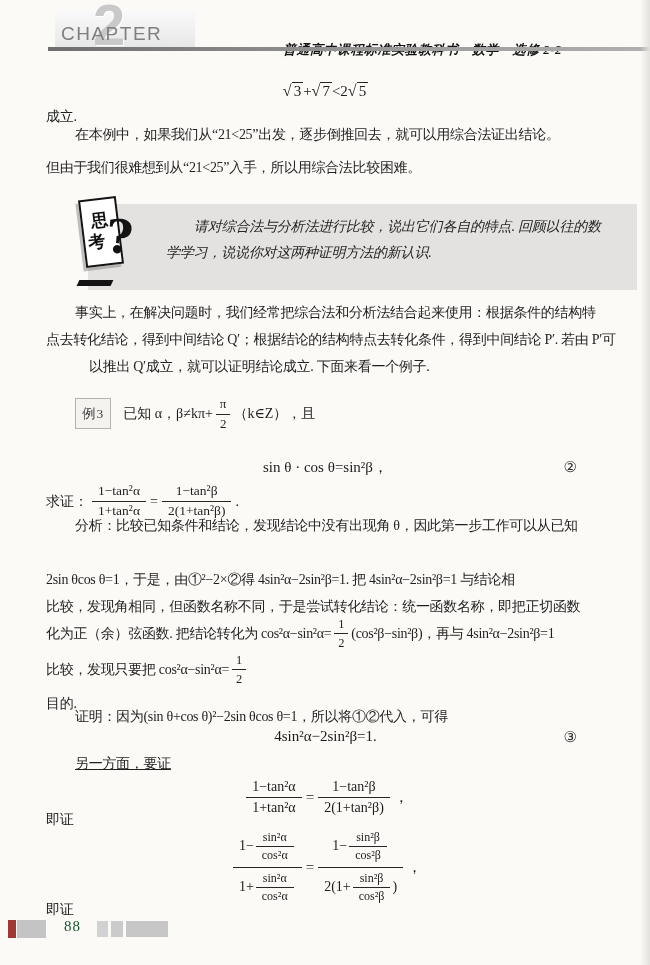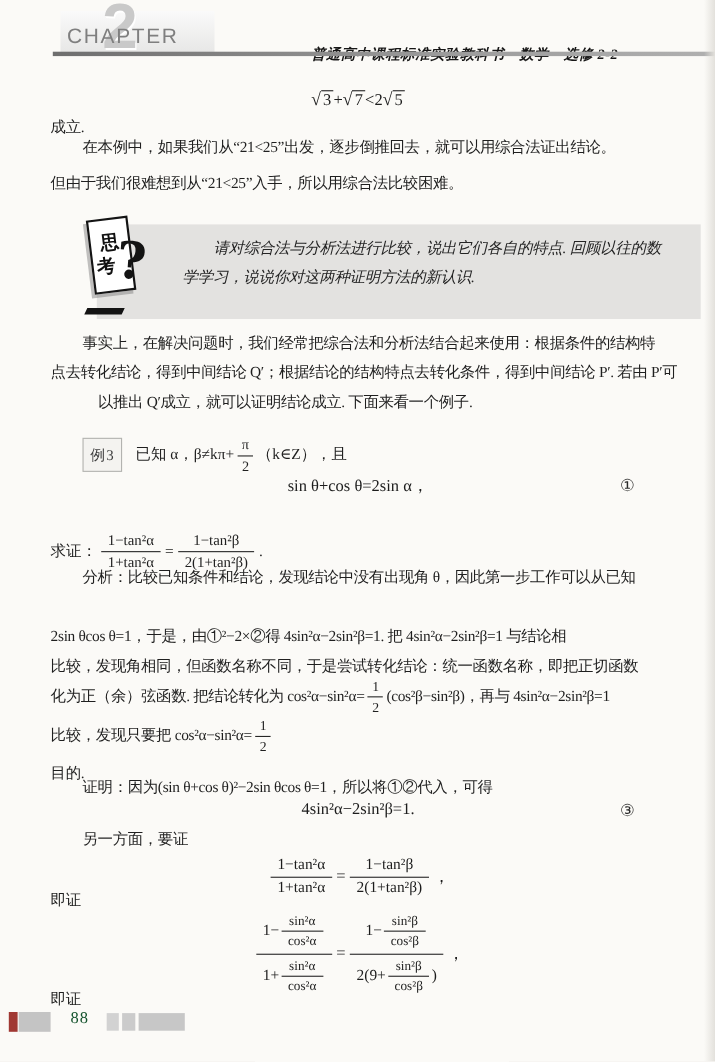--- a/index.html
+++ b/index.html
@@ -108,23 +108,23 @@
       <span class="exlabel">例3</span>
       <span>已知 α，β≠kπ+</span>
       <span class="frac" style="font-size:13px;">
         <span class="num">π</span>
         <span class="den">2</span>
       </span>
       <span>（k∈Z），且</span>
     </span>
   </div>
 
-  <div class="centerrow" style="top:432px;">
-    <span>sin θ+cos θ=2sin α，</span>
-    <span class="eqtag">①</span>
+  <div class="centerrow" style="top:458px;">
+    <span>sin θ · cos θ=sin²β，</span>
+    <span class="eqtag">②</span>
   </div>
 
   <div class="line" style="top:478px;letter-spacing:0;">
     <span class="mathrow">
       <span>求证：</span>
       <span class="bigfrac" style="font-size:13.5px;">
         <span class="num">1−tan²α</span>
         <span class="den">1+tan²α</span>
       </span>
       <span>=</span>
@@ -160,21 +160,21 @@
   </div>
   <div class="line" style="top:690px;">目的.</div>
 
   <div class="line indent" style="top:703px;">证明：因为(sin θ+cos θ)²−2sin θcos θ=1，所以将①②代入，可得</div>
 
   <div class="centerrow" style="top:728px;">
     <span>4sin²α−2sin²β=1.</span>
     <span class="eqtag">③</span>
   </div>
 
-  <div class="line indent" style="top:750px;">另一方面，要证</div>
+  <div class="line indent" style="top:750px;text-decoration:underline;">另一方面，要证</div>
 
   <div class="centerrow" style="top:772px;height:50px;">
     <span class="mathrow" style="height:50px;">
       <span class="bigfrac" style="font-size:14px;">
         <span class="num">1−tan²α</span>
         <span class="den">1+tan²α</span>
       </span>
       <span>=</span>
       <span class="bigfrac" style="font-size:14px;">
         <span class="num">1−tan²β</span>
@@ -195,21 +195,21 @@
         <span class="den">
           <span>1+</span><span class="frac small"><span class="num">sin²α</span><span class="den">cos²α</span></span>
         </span>
       </span>
       <span>=</span>
       <span class="bigfrac" style="font-size:14px;">
         <span class="num">
           <span>1−</span><span class="frac small"><span class="num">sin²β</span><span class="den">cos²β</span></span>
         </span>
         <span class="den">
-          <span>2(9+</span><span class="frac small"><span class="num">sin²β</span><span class="den">cos²β</span></span><span>)</span>
+          <span>2(1+</span><span class="frac small"><span class="num">sin²β</span><span class="den">cos²β</span></span><span>)</span>
         </span>
       </span>
       <span>，</span>
     </span>
   </div>
 
   <div class="line" style="top:896px;">即证</div>
 
   <div class="fblock" style="left:8px;top:920px;width:8px;height:18px;background:#a03833;"></div>
   <div class="fblock" style="left:17px;top:920px;width:29px;height:18px;background:#c4c4c4;"></div>

